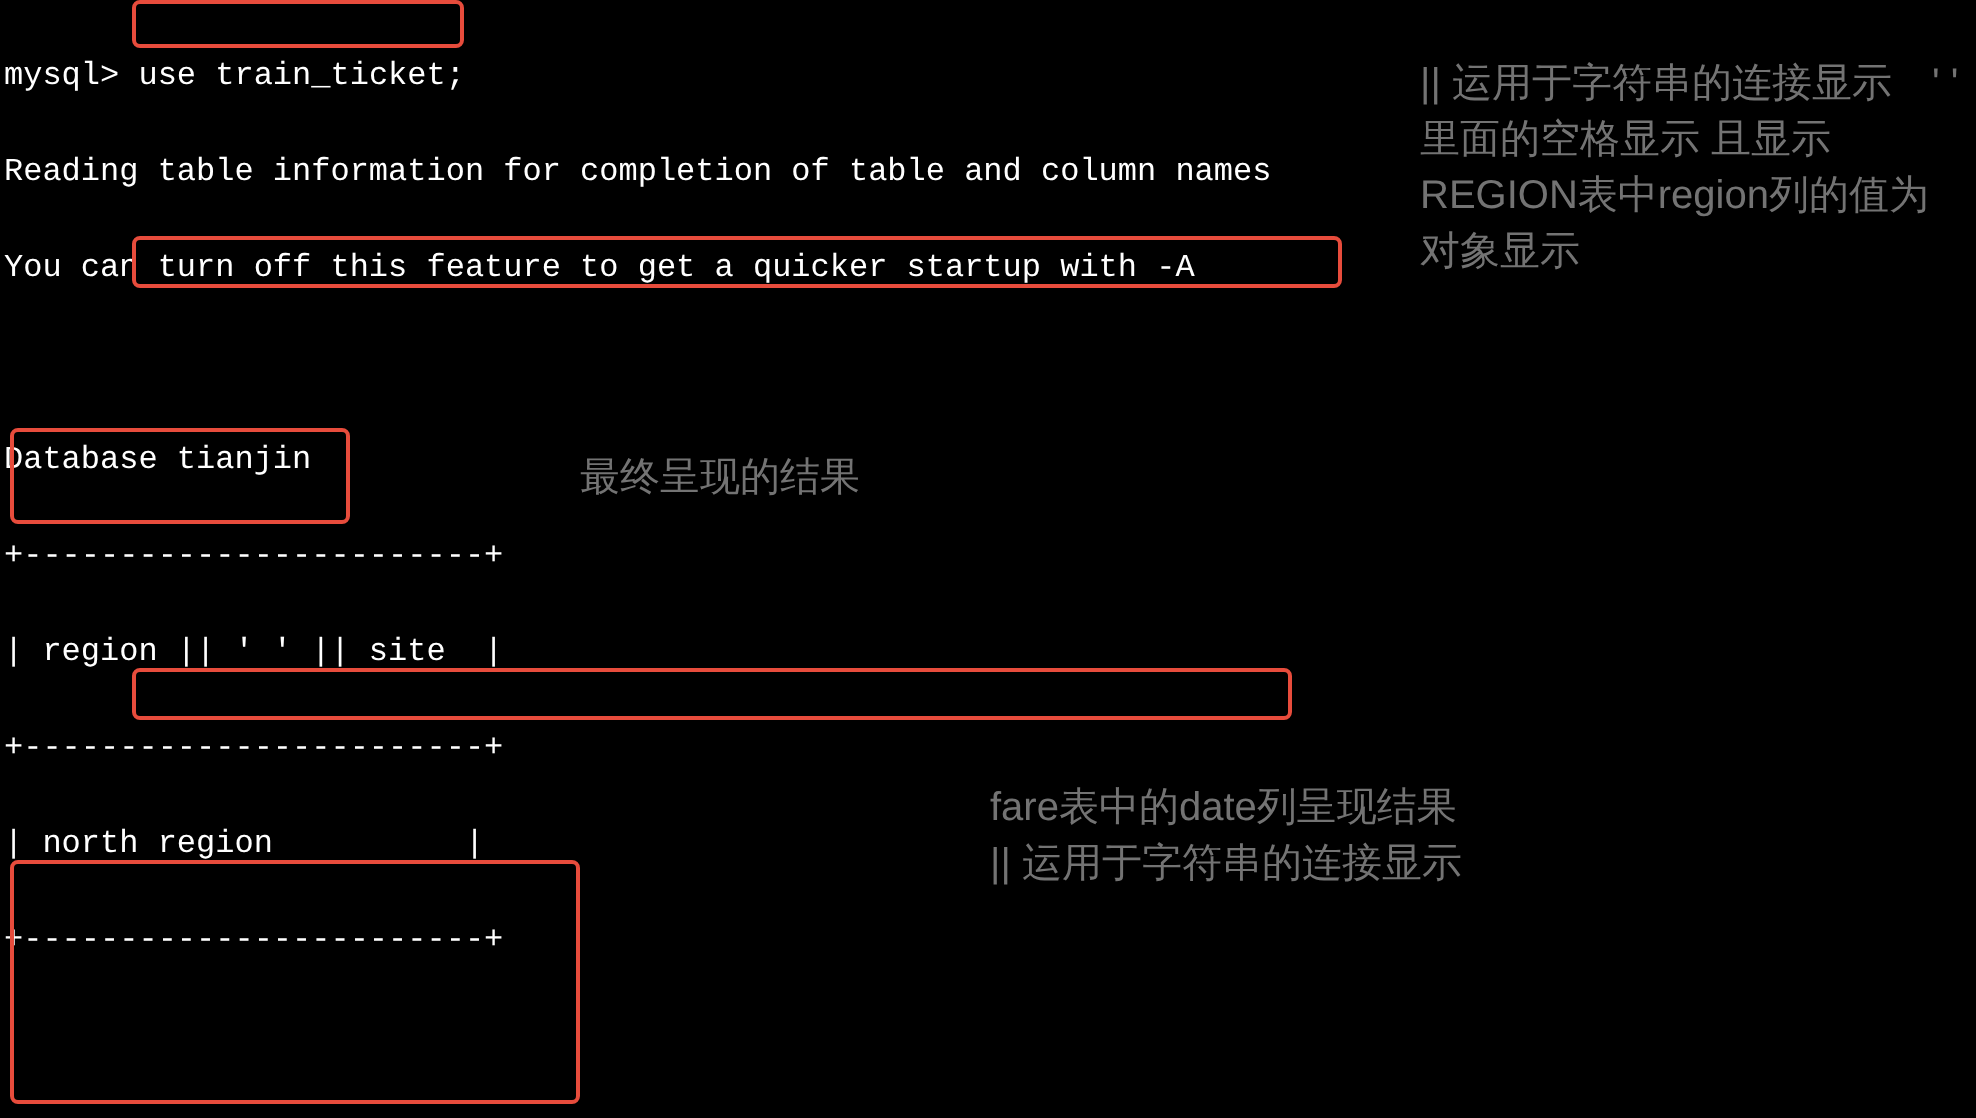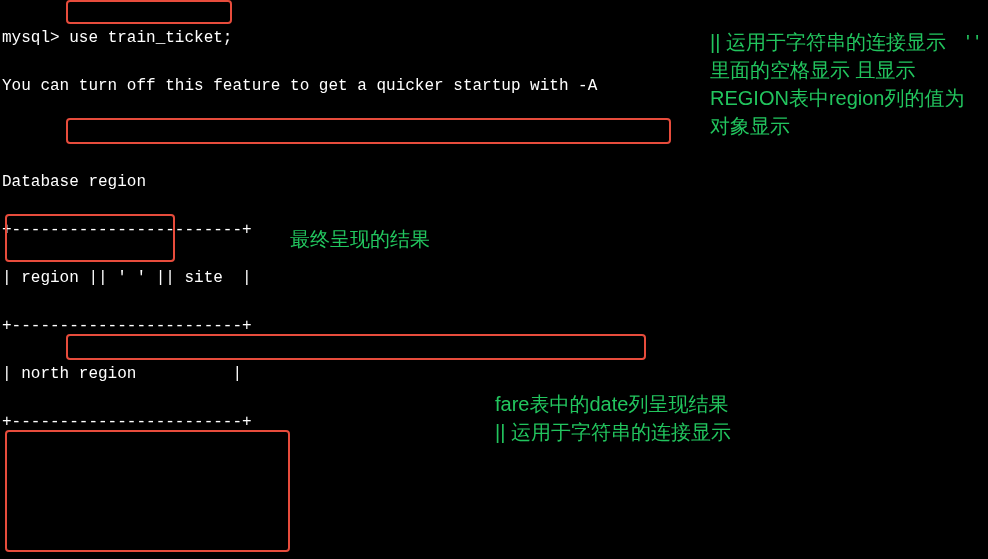--- a/index.html
+++ b/index.html
@@ -27,39 +27,40 @@
       display: block;
       min-height: 24px;
     }
     .red-box {
       border: 2px solid #e74c3c;
       border-radius: 4px;
       position: absolute;
       pointer-events: none;
     }
     .red-text {
-      color: #22c55e;
+      color: #737373;
       position: absolute;
       font-size: 20px;
       font-family: sans-serif;
       font-weight: 400;
       line-height: 1.4;
     }
     .prompt {
       color: #fff;
     }
   </style>
 </head>
 <body>
 
 <div class="terminal">
 <span class="line"><span class="prompt">mysql&gt; </span><span>use train_ticket;</span></span>
+<span class="line">Reading table information for completion of table and column names</span>
 <span class="line">You can turn off this feature to get a quicker startup with -A</span>
 <span class="line"></span>
-<span class="line">Database region</span>
+<span class="line">Database tianjin</span>
 <span class="line">+------------------------+</span>
 <span class="line">| region || ' ' || site  |</span>
 <span class="line">+------------------------+</span>
 <span class="line">| north region          |</span>
 <span class="line">+------------------------+</span>
 
 
 
 
 

